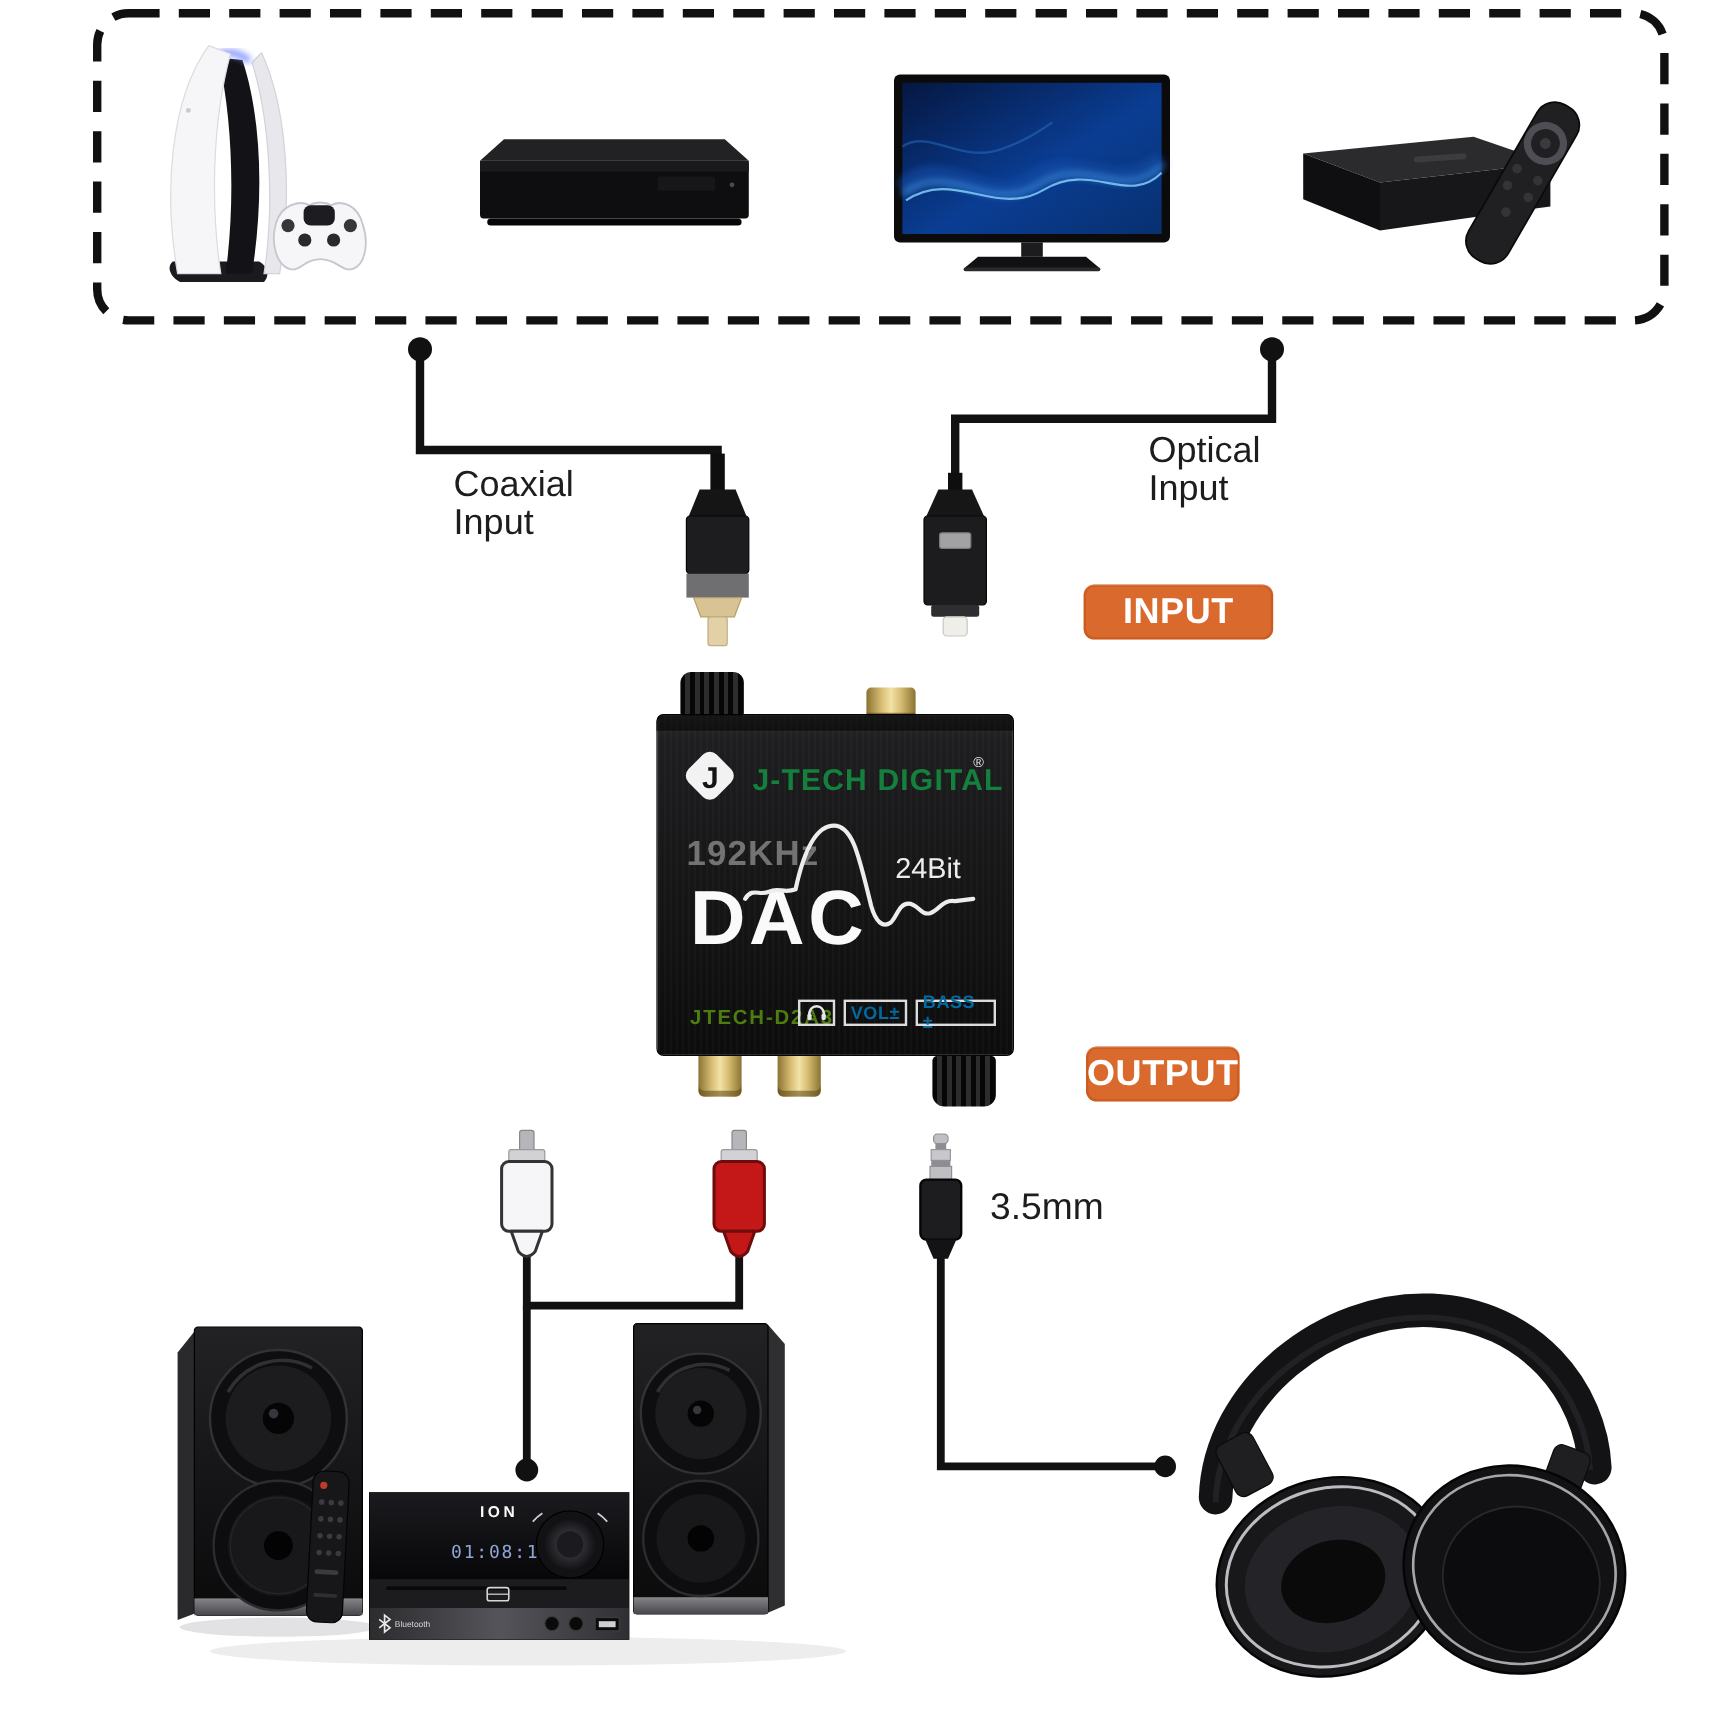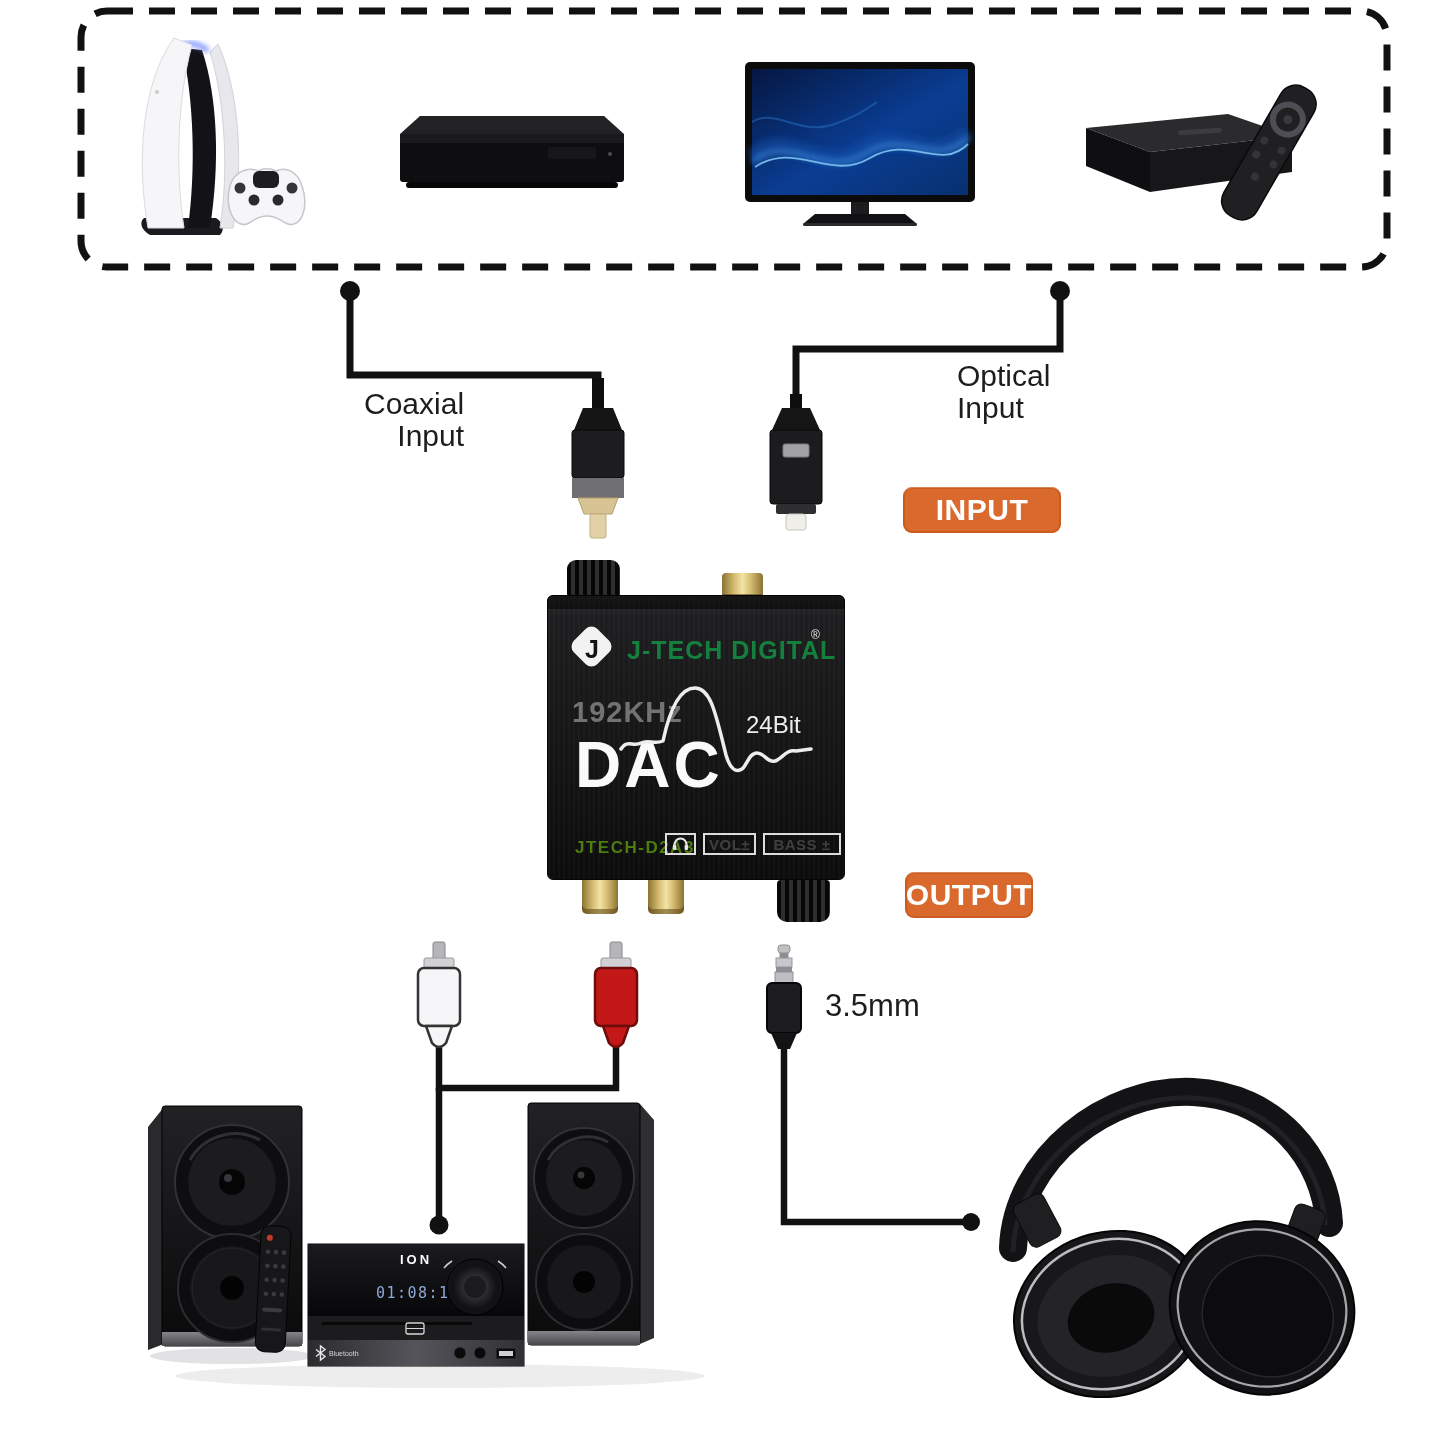--- a/index.html
+++ b/index.html
@@ -40,25 +40,25 @@
   .dac-logo-diamond .dshape{position:absolute;left:4px;top:4px;width:33px;height:33px;background:#f2f2f2;
     border-radius:8px;transform:rotate(45deg);}
   .dac-logo-diamond .j{position:absolute;left:0;top:2px;width:42px;height:42px;display:flex;align-items:center;justify-content:center;
     font-size:25px;font-weight:700;color:#131313;}
   .dac-brand{position:absolute;left:80px;top:80px;font-size:25px;font-weight:700;color:#15803d;letter-spacing:1px;white-space:nowrap;}
   .dac-reg{position:absolute;left:264px;top:72px;font-size:12px;color:#e8e8e8;}
   .dac-rate{position:absolute;left:25px;top:140px;font-size:29px;color:#737373;letter-spacing:1px;font-weight:bold;}
   .dac-bit{position:absolute;left:199px;top:155px;font-size:24px;color:#ededed;}
   .dac-title{position:absolute;left:28px;top:172px;font-size:64px;font-weight:800;color:#fafafa;letter-spacing:3px;text-align:right;}
   .dac-model{position:absolute;left:28px;top:282px;font-size:17px;font-weight:700;color:#4d7c0f;letter-spacing:1.5px;}
-  .dac-chip{position:absolute;top:277px;height:22px;box-sizing:border-box;border:2px solid #dcdcdc;color:#404040;
+  .dac-chip{position:absolute;top:277px;height:22px;box-sizing:border-box;border:2px solid #dcdcdc;color:#0369a1;
     display:flex;align-items:center;justify-content:center;font-size:15px;font-weight:700;letter-spacing:.5px;padding:0 4px;}
   .dac-chip.hp{left:118px;width:31px;}
   .dac-chip.vol{left:156px;width:53px;}
-  .dac-chip.bass{left:216px;width:78px;}
+  .dac-chip.bass{left:216px;width:67px;}
   .dac-botrca{position:absolute;top:324px;width:36px;height:34px;border-radius:0 0 5px 5px;
     background:linear-gradient(90deg,#8a7333,#d6bc72 30%,#f2e3a6 50%,#d6bc72 70%,#8a7333);
     box-shadow:inset 0 -5px 0 rgba(90,70,20,.55);}
   .dac-botknob{position:absolute;left:230px;top:324px;width:53px;height:42px;border-radius:4px 4px 10px 10px;
     background:repeating-linear-gradient(90deg,#060606 0 4px,#2d2d2d 4px 8px);}
 
   .jack-label{z-index:3;color:#1d1d1d;font-size:31px;}
 </style>
 </head>
 <body>
@@ -162,21 +162,21 @@
   <div class="abs plug" style="left:556px;top:378px;width:84px;height:162px;">
     <svg width="84" height="162" viewBox="0 0 84 162">
       <rect x="36" y="0" width="12" height="34" fill="#0e0e0e"></rect>
       <path d="M27,30 L57,30 L66,52 L18,52 Z" fill="#151515"></path>
       <rect x="16" y="52" width="52" height="48" rx="3" fill="#1d1d1f" stroke="#060606"></rect>
       <rect x="16" y="100" width="52" height="20" fill="#6f6f71"></rect>
       <path d="M22,120 L62,120 L56,136 L28,136 Z" fill="#d8c394" stroke="#b3a06d" stroke-width="1"></path>
       <rect x="34" y="136" width="16" height="24" rx="2" fill="#e2d1a6" stroke="#bfae7e" stroke-width="1"></rect>
     </svg>
   </div>
-  <div class="abs io-label" style="left:364px;top:388px;text-align:right;">
+  <div class="abs io-label" style="left:378px;top:388px;">
     <div>Coaxial</div>
     <div>Input</div>
   </div>
 
   <div class="abs plug" style="left:760px;top:394px;width:72px;height:140px;">
     <svg width="72" height="140" viewBox="0 0 72 140">
       <rect x="30" y="0" width="12" height="16" fill="#0e0e0e"></rect>
       <path d="M22,14 L50,14 L60,36 L12,36 Z" fill="#161616"></path>
       <rect x="10" y="36" width="52" height="74" rx="3" fill="#1c1c1e" stroke="#060606"></rect>
       <rect x="23" y="50" width="26" height="13" rx="2" fill="#a2a2a4" stroke="#7c7c7e"></rect>

